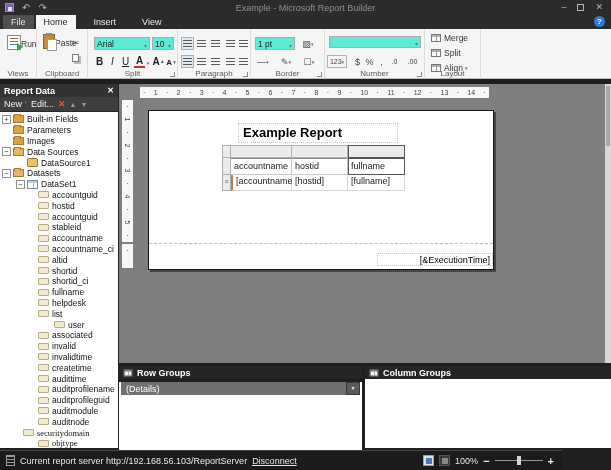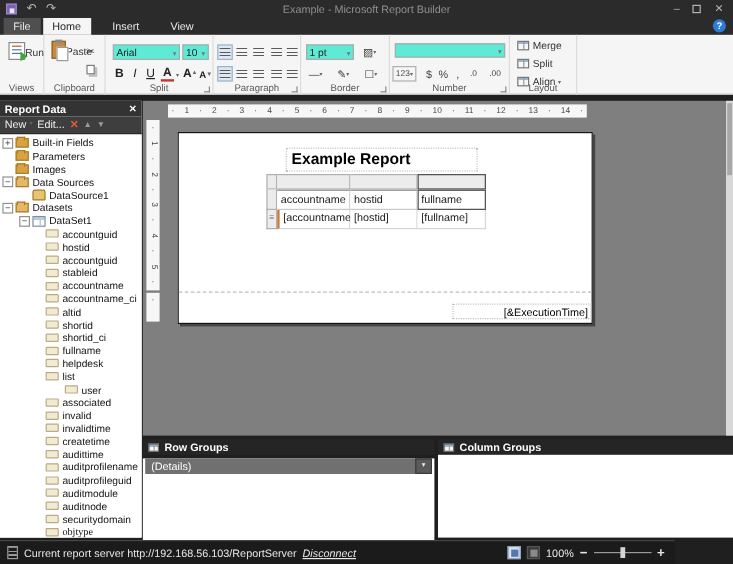--- a/index.html
+++ b/index.html
@@ -134,21 +134,21 @@
                  display:flex; align-items:center; padding-left:5px; }
   #details-dd { margin-left:auto; width:14px; height:13px; background:#5a5a5a; border:1px solid #3a3a3a;
                 color:#e8e8e8; font-size:6px; text-align:center; line-height:11px; }
   .hdr-dd { margin-left:auto; color:#bbb; font-size:7px; }
 
   
   #statusbar { position:absolute; left:0; top:450px; width:562px; height:20px; background:#1b1b1b;
                border-top:1px solid #454545; display:flex; align-items:center; color:#e8e8e8; font-size:9px; }
   #server-icon { width:9px; height:11px; border:1px solid #9a9a9a; margin:0 5px 0 6px; background:
                  repeating-linear-gradient(#9a9a9a 0 1px, transparent 1px 3px); }
-  #disconnect { text-decoration:underline; margin-left:5px;font-style:italic; }
+  #disconnect { text-decoration:underline; margin-left:5px; }
   #sb-right { margin-left:auto; display:flex; align-items:center; margin-right:8px; gap:5px; }
   .view-icon { width:11px; height:11px; border:1px solid #555; background:#3a3a3a; position:relative; }
   .view-icon.selected { border:1px solid #8fa4bd; background:#d7e2ee; }
   .view-icon.selected::after { content:""; position:absolute; left:2px; top:2px; width:6px; height:6px; background:#4f7ab0; }
   .view-icon.plain::after { content:""; position:absolute; left:2px; top:2px; width:6px; height:6px; background:#8a8a8a; }
   #zoom-slider { width:48px; height:9px; position:relative; }
   #zoom-slider .track { position:absolute; left:0; right:0; top:4px; height:1px; background:#9a9a9a; }
   #zoom-slider .tick { position:absolute; left:50%; top:2px; width:1px; height:5px; background:#9a9a9a; }
   #zoom-slider .thumb { position:absolute; left:22px; top:0; width:4px; height:9px; background:#d5d5d5; }
   .zoom-pm { font-weight:bold; font-size:11px; color:#e8e8e8; }
@@ -469,21 +469,21 @@
         <div class="tree-row" style="padding-left: 27px;">
           <span class="t-spacer"></span>
           <span class="t-icon icon-field"></span>
           <span>auditmodule</span>
         </div>
         <div class="tree-row" style="padding-left: 27px;">
           <span class="t-spacer"></span>
           <span class="t-icon icon-field"></span>
           <span>auditnode</span>
         </div>
-        <div class="tree-row" style="padding-left: 27px;">
+        <div class="tree-row" style="padding-left: 12px; font-family: Liberation Serif, serif;">
           <span class="t-spacer"></span>
           <span class="t-icon icon-field"></span>
           <span>securitydomain</span>
         </div>
         <div class="tree-row" style="padding-left: 27px; font-family: Liberation Serif, serif;">
           <span class="t-spacer"></span>
           <span class="t-icon icon-field"></span>
           <span>objtype</span>
         </div>
       </div>

